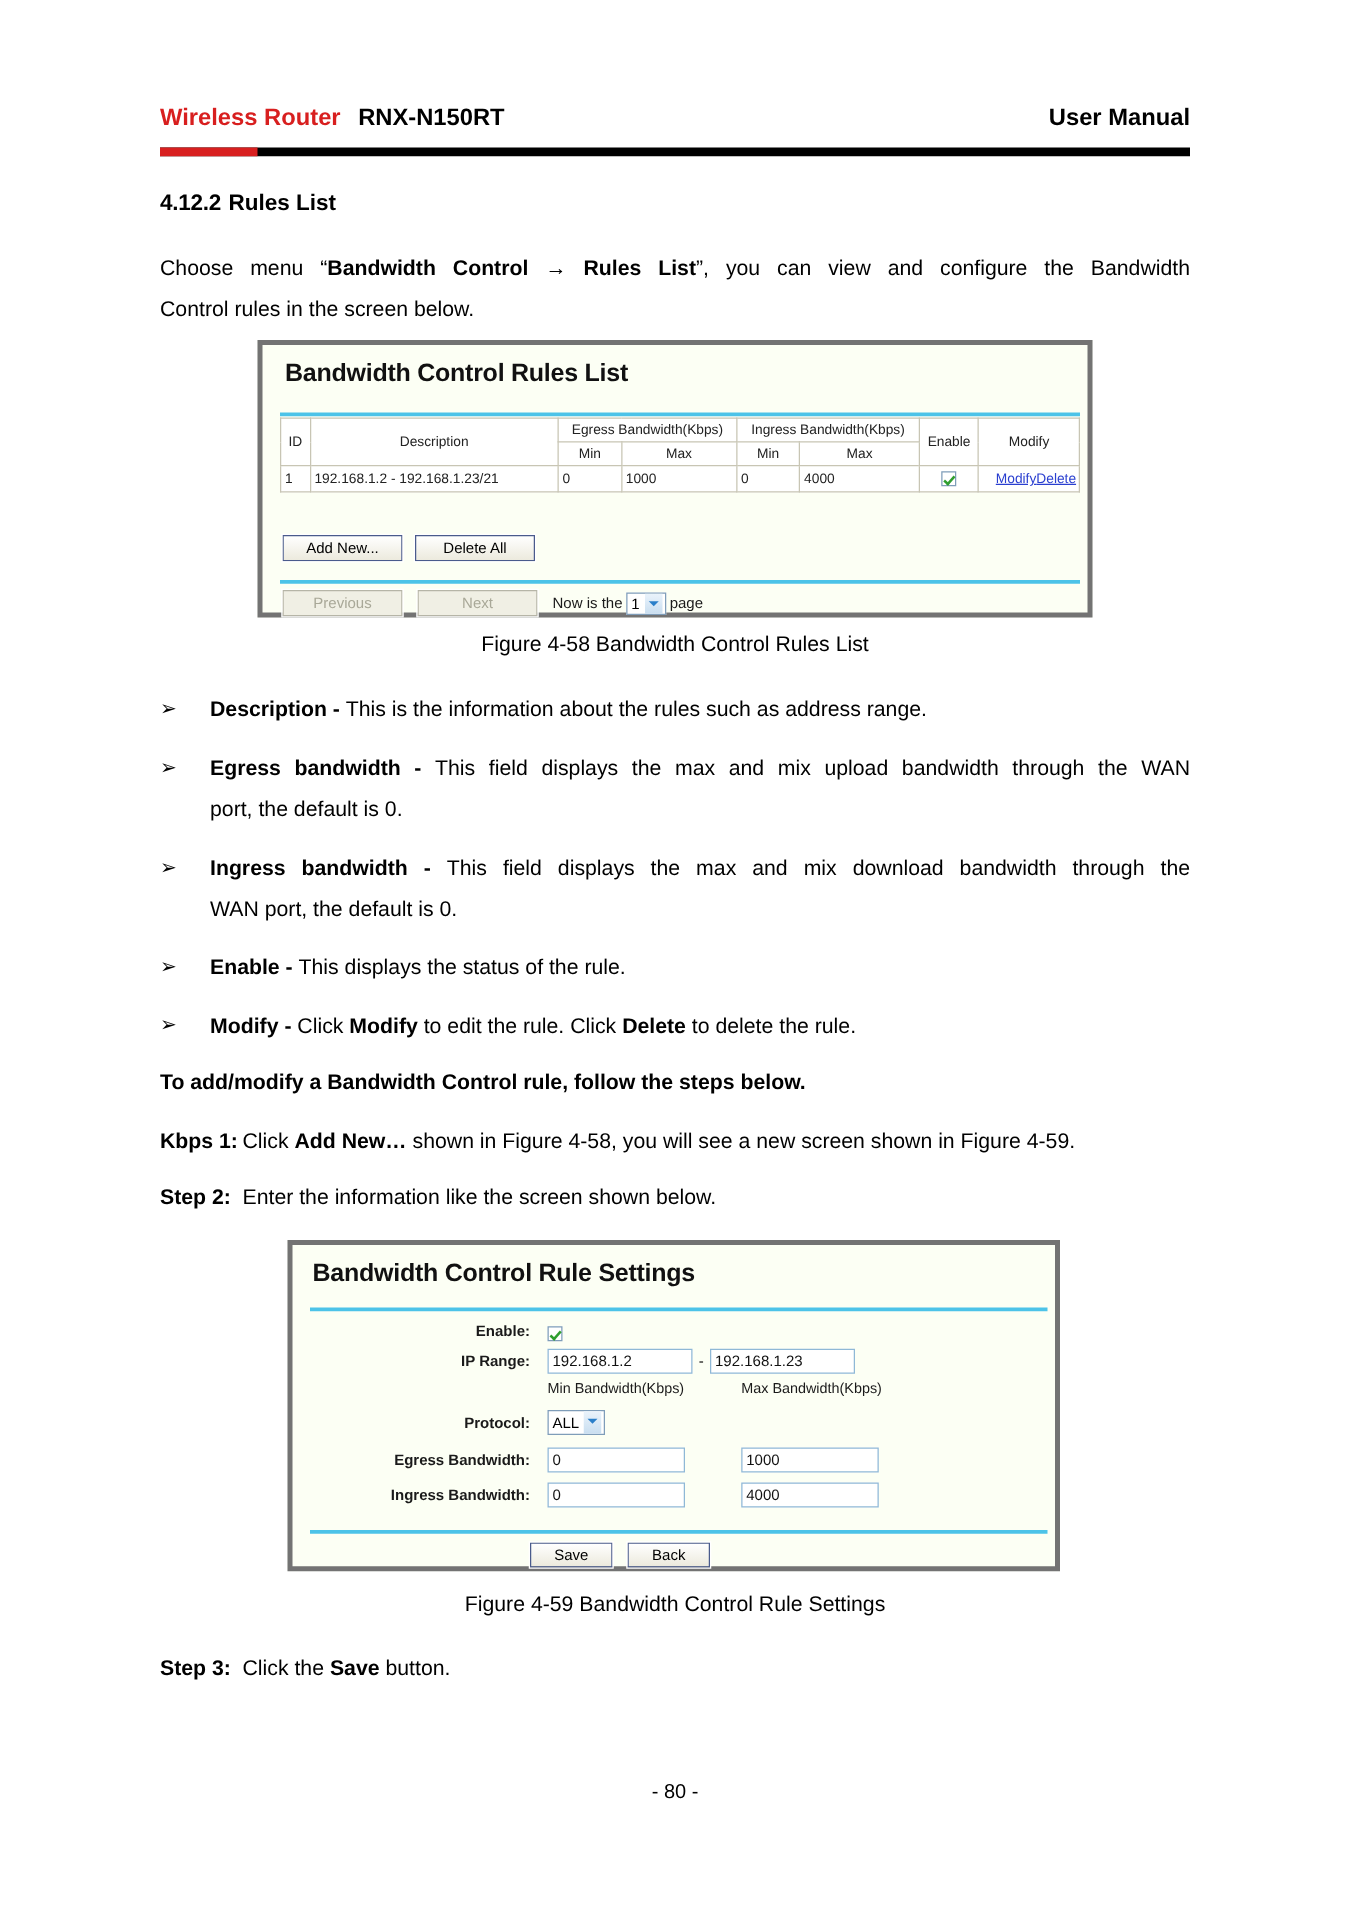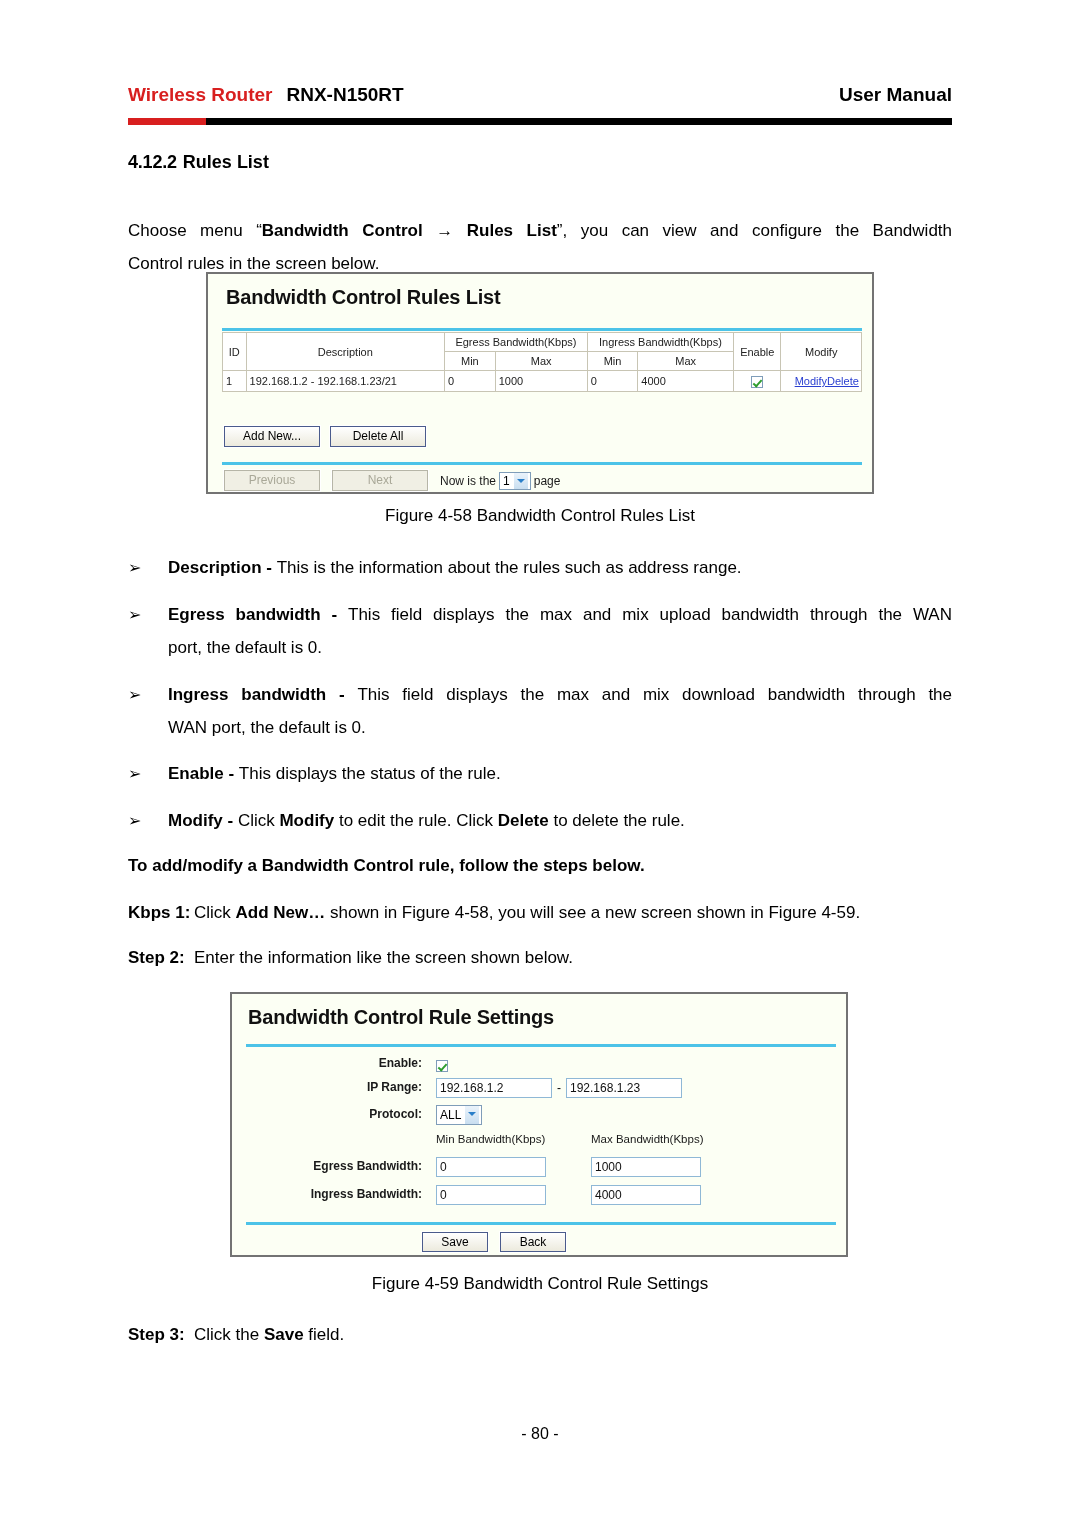--- a/index.html
+++ b/index.html
@@ -78,21 +78,21 @@
     font-size: 17px;
     line-height: 33px;
     text-align: justify;
   }
   .para b { font-weight: bold; }
 
   #intro-para {
     left: 128px; top: 198px;
     width: 824px;
   }
-  #intro-para .l1 { display: block; text-align: justify; text-align-last: justify; margin-top: 16px; }
+  #intro-para .l1 { display: block; text-align: justify; text-align-last: justify; }
   #intro-para .l2 { display: block; }
 
   
   .bullet {
     position: absolute;
     left: 128px;
     width: 824px;
     font-size: 17px;
     line-height: 33px;
   }
@@ -147,21 +147,21 @@
     left: 128px; top: 1425px;
     width: 824px;
     text-align: center;
     font-size: 16px;
   }
 
   
   .ui-panel {
     position: absolute;
     background: #fcfff4;
-    border: 2px solid #737373;
+    border: 4px solid #737373;
     box-sizing: border-box;
     font-family: "Liberation Sans", sans-serif;
   }
   .ui-title {
     font-size: 20px;
     font-weight: bold;
     color: #111111;
     letter-spacing: -0.2px;
   }
   .cyan-rule {
@@ -549,32 +549,32 @@
       </div>
 
       <div class="frow" style="height:27px;">
         <span class="flabel">IP Range:</span>
         <span class="fctl">
           <span class="tbox" style="width:116px;">192.168.1.2</span><span class="dash">-</span><span class="tbox" style="width:116px;">192.168.1.23</span>
         </span>
       </div>
 
 
+      <div class="frow" style="height:22px;">
+        <span class="bw-head" style="left:190px;">Min Bandwidth(Kbps)</span>
+        <span class="bw-head" style="left:345px;">Max Bandwidth(Kbps)</span>
+      </div>
+
       <div class="frow" style="height:30px;">
         <span class="flabel">Protocol:</span>
         <span class="fctl">
           <span class="mini-select" style="height:20px;line-height:18px;margin:1px 0 0 0;"><span>ALL</span><span class="arrow-box" style="height:18px;"></span></span>
         </span>
       </div>
 
-      <div class="frow" style="height:22px;">
-        <span class="bw-head" style="left:190px;">Min Bandwidth(Kbps)</span>
-        <span class="bw-head" style="left:345px;">Max Bandwidth(Kbps)</span>
-      </div>
-
       <div class="frow" style="height:28px;">
         <span class="flabel">Egress Bandwidth:</span>
         <span class="fctl">
           <span class="tbox" style="width:110px;">0</span><span style="display:inline-block;width:45px;"></span><span class="tbox" style="width:110px;">1000</span>
         </span>
       </div>
 
       <div class="frow" style="height:28px;">
         <span class="flabel">Ingress Bandwidth:</span>
         <span class="fctl">
@@ -587,18 +587,18 @@
     <div class="rule-bot cyan-rule"></div>
 
     <div class="btn-row">
       <span class="win-btn">Save</span><span class="win-btn">Back</span>
     </div>
   </div>
 
   <div class="fig-caption" style="top:1274px;">Figure 4-59 Bandwidth Control Rule Settings</div>
 
   <div class="step" style="top:1318px;">
-    <span class="slabel">Step 3:</span><span>Click the </span><b>Save</b><span> field.</span>
+    <span class="slabel">Step 3:</span><span>Click the </span><b>Save</b><span> button.</span>
   </div>
 
   <div class="page-num">- 80 -</div>
 
 </div>
 
 </body></html>

